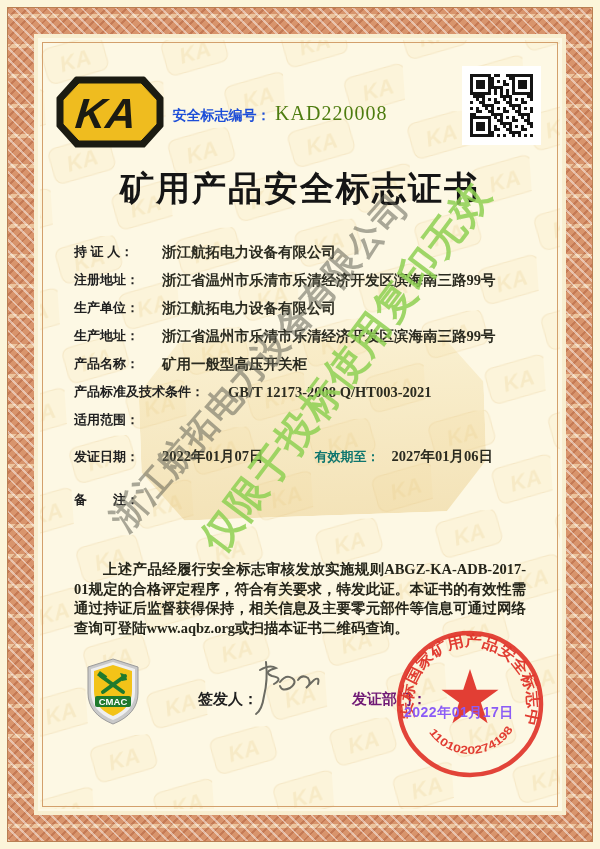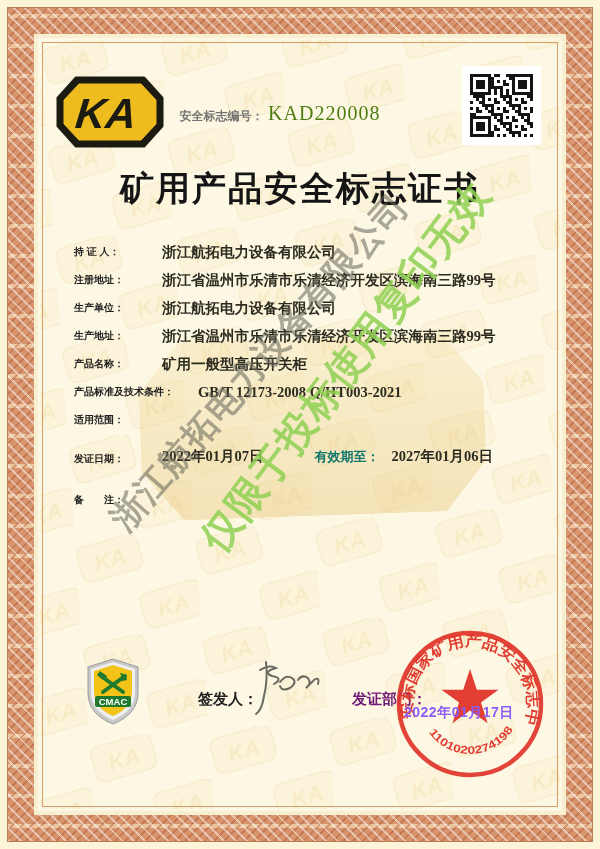--- a/index.html
+++ b/index.html
@@ -14,32 +14,32 @@
       #db9e78;
     border:1px solid #b97f52;}
   .inner{position:absolute;inset:34px;background:#fdf8e4;border:4px solid #f8eed0;}
   .innerline{position:absolute;inset:42px;border:1px solid #d3a06c;pointer-events:none;z-index:3;}
   .tiles{position:absolute;inset:40px;z-index:0;pointer-events:none;}
   .blotch{position:absolute;left:140px;top:338px;width:345px;height:178px;z-index:0;
     background:linear-gradient(180deg, rgba(240,216,150,.25), rgba(232,201,130,.45));
     clip-path:polygon(12% 0,88% 0,100% 28%,100% 72%,88% 100%,12% 100%,0 72%,0 28%);
     transform:rotate(-2deg);pointer-events:none;}
   .hdr-serial{position:absolute;left:120px;right:160px;top:102px;text-align:center;z-index:2;}
-  .hdr-serial .lbl{font-size:12px;font-weight:bold;color:#737373;}
+  .hdr-serial .lbl{font-size:14px;font-weight:bold;color:#1d4ed8;}
   .hdr-serial .val{font-size:20px;font-family:"Liberation Serif","DejaVu Serif",serif;color:#4d7c0f;letter-spacing:1px;}
   .kalogo{position:absolute;left:56px;top:76px;z-index:2;}
   .qrbox{position:absolute;left:462px;top:66px;width:63px;height:63px;background:#fff;padding:8px;z-index:2;
     display:grid;grid-template-columns:repeat(21,3px);grid-template-rows:repeat(21,3px);}
   .qrbox .m{width:3px;height:3px;}
   .qrbox .d{background:#141414;}
   .title{position:absolute;left:0;right:0;top:166px;text-align:center;font-size:34px;font-weight:bold;
     color:#151515;letter-spacing:2px;z-index:2;}
   .fields{position:absolute;left:74px;top:238px;right:56px;z-index:2;}
   .frow{height:28px;display:flex;align-items:center;}
-  .frow .lbl{width:88px;flex:0 0 auto;font-size:10px;font-weight:bold;color:#202020;}
+  .frow .lbl{width:88px;flex:0 0 auto;font-size:13px;font-weight:bold;color:#202020;}
   .frow .lbl.wide{width:auto;margin-right:24px;}
   .frow .val{font-size:14.5px;font-weight:bold;color:#2b2b20;
     font-family:"Liberation Serif","DejaVu Serif",serif;white-space:nowrap;}
   .frow.daterow{margin-top:4px;align-items:flex-end;}
   .frow.daterow .val{width:178px;}
   .frow.daterow .lbl2{width:90px;font-size:13px;font-weight:bold;color:#0f766e;}
   .frow.remark{margin-top:20px;}
   .statement{position:absolute;left:74px;top:560px;width:452px;z-index:2;
     font-size:14.5px;font-weight:bold;line-height:1.36;color:#25251a;text-align:justify;text-indent:2em;
     font-family:"Liberation Serif","DejaVu Serif",serif;}
@@ -571,20 +571,21 @@
       <span class="lbl">发证日期：</span>
       <span class="val">2022年01月07日</span>
       <span class="lbl2">有效期至：</span>
       <span class="val">2027年01月06日</span>
     </div>
     <div class="frow remark">
       <span class="lbl">备　　注：</span>
     </div>
   </div>
 
+  <div class="statement">上述产品经履行安全标志审核发放实施规则ABGZ-KA-ADB-2017-01规定的合格评定程序，符合有关要求，特发此证。本证书的有效性需通过持证后监督获得保持，相关信息及主要零元部件等信息可通过网络查询可登陆www.aqbz.org或扫描本证书二维码查询。</div>
 
   <div class="wm wm-gray">浙江航拓电力设备有限公司</div>
   <div class="wm wm-green">仅限于投标使用复印无效</div>
 
   <svg class="badge" width="54" height="68" viewBox="0 0 54 68">
     <path d="M27,1 L52,9 V35 Q52,56 27,66 Q2,56 2,35 V9 Z" fill="#c9c9c9" stroke="#9a9a9a" stroke-width="1"></path>
     <path d="M27,4 L49,11 V34 Q49,53 27,62 Q5,53 5,34 V11 Z" fill="#efefef"></path>
     <path d="M27,7 L46,13 V33 Q46,50 27,58 Q8,50 8,33 V13 Z" fill="#f3c318"></path>
     <g stroke="#1f7a2d" stroke-width="4" stroke-linecap="round">
       <line x1="15" y1="18" x2="37" y2="34"></line>

